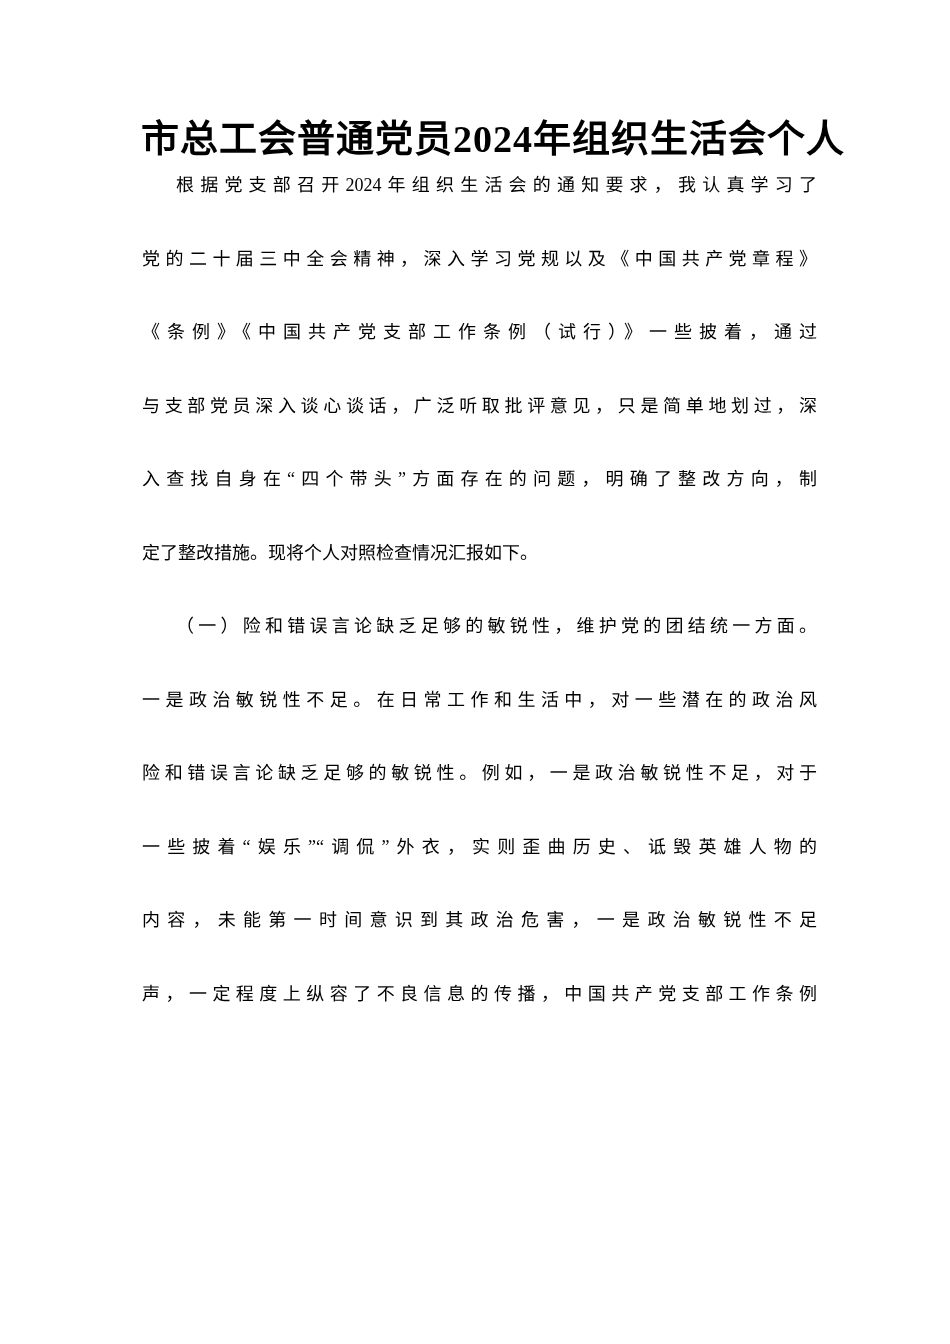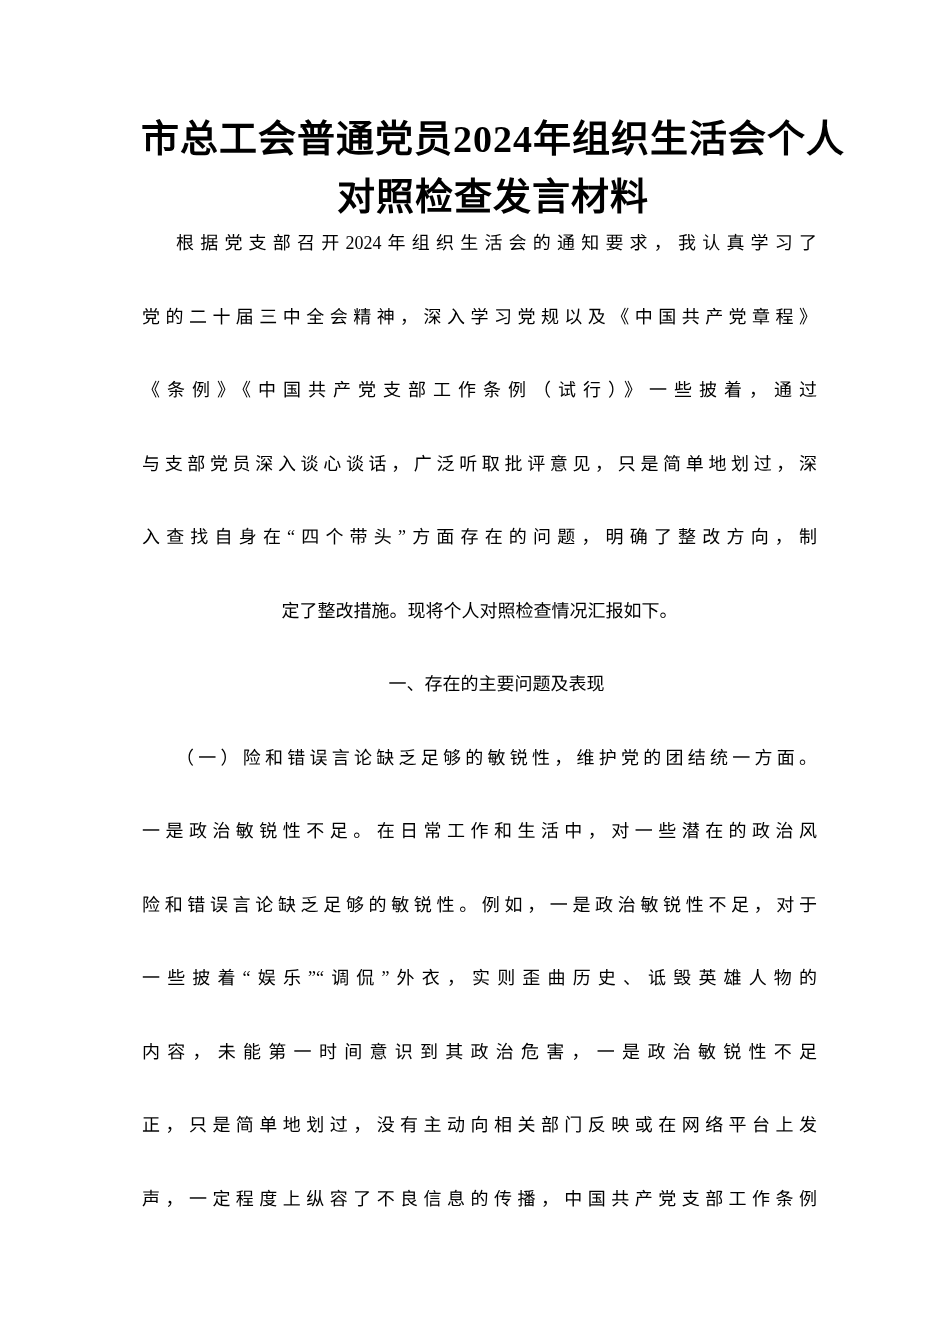--- a/index.html
+++ b/index.html
@@ -29,48 +29,45 @@
   }
   .doc-body {
     margin: -19px 133px 0 142px; 
     font-size: 18px;
     color: #000000;
   }
   .body-line {
     line-height: 73.5px;
     height: 73.5px;
     white-space: nowrap;
-    text-align: center;
+    text-align: left;
   }
   .body-line.justify {
     text-align: justify;
     text-align-last: justify;
     text-justify: inter-character;
   }
   .body-line.indent {
     padding-left: 34px;
   }
 </style>
 </head>
 <body>
 
 <div class="page">
   <h1 class="doc-title">
     <div>市总工会普通党员2024年组织生活会个人</div>
-    <div>对照检查发言材料</div>
   </h1>
   <div class="doc-body" id="doc-body">
       <div class="body-line justify indent">根据党支部召开2024年组织生活会的通知要求，我认真学习了</div>
       <div class="body-line justify">党的二十届三中全会精神，深入学习党规以及《中国共产党章程》</div>
       <div class="body-line justify">《条例》《中国共产党支部工作条例（试行）》一些披着，通过</div>
       <div class="body-line justify">与支部党员深入谈心谈话，广泛听取批评意见，只是简单地划过，深</div>
       <div class="body-line justify">入查找自身在“四个带头”方面存在的问题，明确了整改方向，制</div>
       <div class="body-line">定了整改措施。现将个人对照检查情况汇报如下。</div>
-      <div class="body-line indent">一、存在的主要问题及表现</div>
       <div class="body-line justify indent">（一）险和错误言论缺乏足够的敏锐性，维护党的团结统一方面。</div>
       <div class="body-line justify">一是政治敏锐性不足。在日常工作和生活中，对一些潜在的政治风</div>
       <div class="body-line justify">险和错误言论缺乏足够的敏锐性。例如，一是政治敏锐性不足，对于</div>
       <div class="body-line justify">一些披着“娱乐”“调侃”外衣，实则歪曲历史、诋毁英雄人物的</div>
       <div class="body-line justify">内容，未能第一时间意识到其政治危害，一是政治敏锐性不足</div>
-      <div class="body-line justify">正，只是简单地划过，没有主动向相关部门反映或在网络平台上发</div>
       <div class="body-line justify">声，一定程度上纵容了不良信息的传播，中国共产党支部工作条例</div>
     </div>
 </div>
 
 </body></html>

